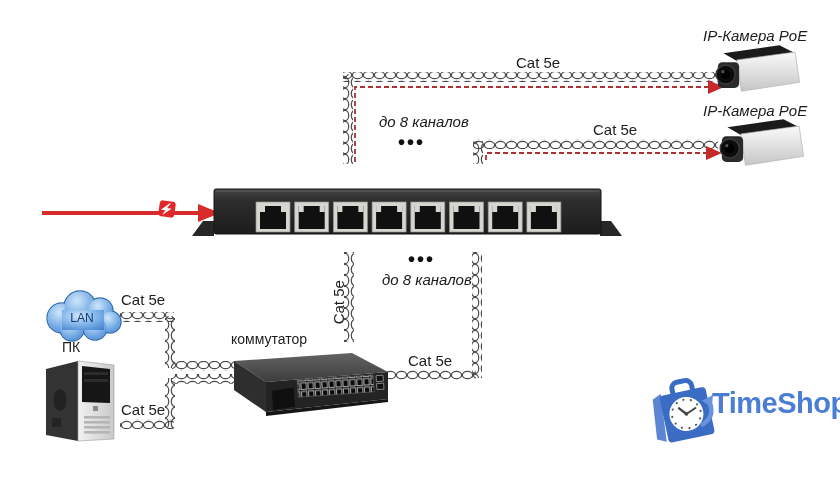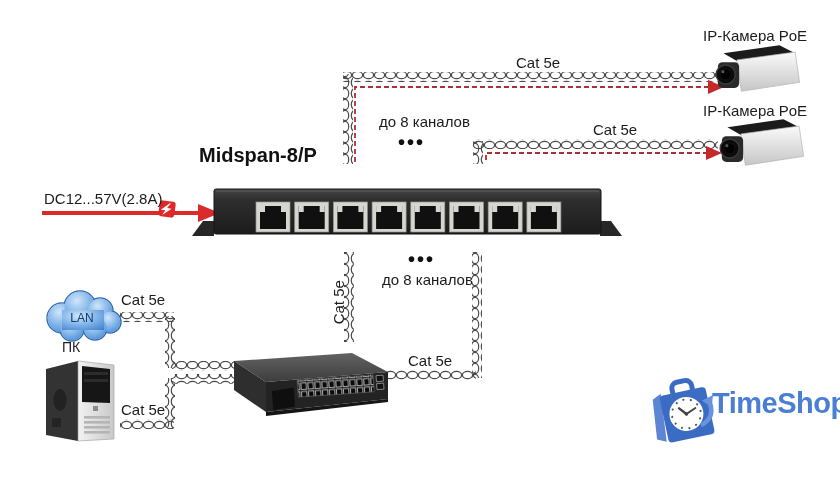--- a/index.html
+++ b/index.html
@@ -2,21 +2,21 @@
 <html><head>
 <meta charset="utf-8">
 <style>
   html,body{margin:0;padding:0;background:#fff;}
   #canvas{
     position:relative;width:840px;height:486px;background:#ffffff;
     font-family:"Liberation Sans", sans-serif;color:#1a1a1a;overflow:hidden;
   }
   .lbl{position:absolute;white-space:nowrap;line-height:1.1;}
   .cat5{font-size:15px;color:#1c1c1c;}
-  .small{font-size:15px;color:#1c1c1c;}
+  .small{font-size:15px;color:#1c1c1c;font-style:italic;}
   .name{font-size:14px;color:#1c1c1c;}
   .bold-title{font-size:20px;font-weight:bold;color:#111;}
   .dots{font-size:20px;font-weight:bold;letter-spacing:2px;color:#111;}
   .vertical{transform:rotate(-90deg);transform-origin:center center;}
   .logo-text{font-size:29px;font-weight:bold;color:#4a7dd4;letter-spacing:-0.5px;}
   svg{position:absolute;left:0;top:0;}
 </style>
 </head>
 <body>
 
@@ -242,38 +242,37 @@
         </g>
         <line x1="686" y1="414" x2="680" y2="407" stroke="#444" stroke-width="2.4" stroke-linecap="round"></line>
         <line x1="686" y1="414" x2="696" y2="410" stroke="#444" stroke-width="2" stroke-linecap="round"></line>
         <circle cx="686" cy="414" r="1.8" fill="#444"></circle>
       </g>
       <path d="M698,428 Q 714,424 711,406" fill="none" stroke="#6a93dd" stroke-width="4.5"></path>
       <polygon points="704,404 716,401 712,413" fill="#6a93dd"></polygon>
     </g>
   </svg>
 
-  <div class="lbl small" style="left:44px;top:191px;">DC12...57V(2.8A)</div>
-  <div class="lbl bold-title" style="left:199px;top:144px;">Midspan-8/P</div>
 
   <div class="lbl small" style="left:703px;top:28px;">IP-Камера PoE</div>
   <div class="lbl small" style="left:703px;top:103px;">IP-Камера PoE</div>
 
   <div class="lbl cat5" style="left:516px;top:55px;">Cat 5e</div>
   <div class="lbl cat5" style="left:593px;top:122px;">Cat 5e</div>
 
   <div class="lbl small" style="left:379px;top:114px;">до 8 каналов</div>
   <div class="lbl dots" style="left:398px;top:131px;">•••</div>
 
   <div class="lbl dots" style="left:408px;top:248px;">•••</div>
   <div class="lbl small" style="left:382px;top:272px;">до 8 каналов</div>
 
   <div class="lbl cat5 vertical" style="left:317px;top:294px;">Cat 5e</div>
   <div class="lbl cat5" style="left:408px;top:353px;">Cat 5e</div>
 
   <div class="lbl cat5" style="left:121px;top:292px;">Cat 5e</div>
   <div class="lbl cat5" style="left:121px;top:402px;">Cat 5e</div>
 
   <div class="lbl name" style="left:62px;top:340px;">ПК</div>
+  <div class="lbl name" style="left:231px;top:332px;">коммутатор</div>
 
   <div class="lbl logo-text" style="left:712px;top:388px;">TimeShop</div>
 
 </div>
 
 </body></html>

